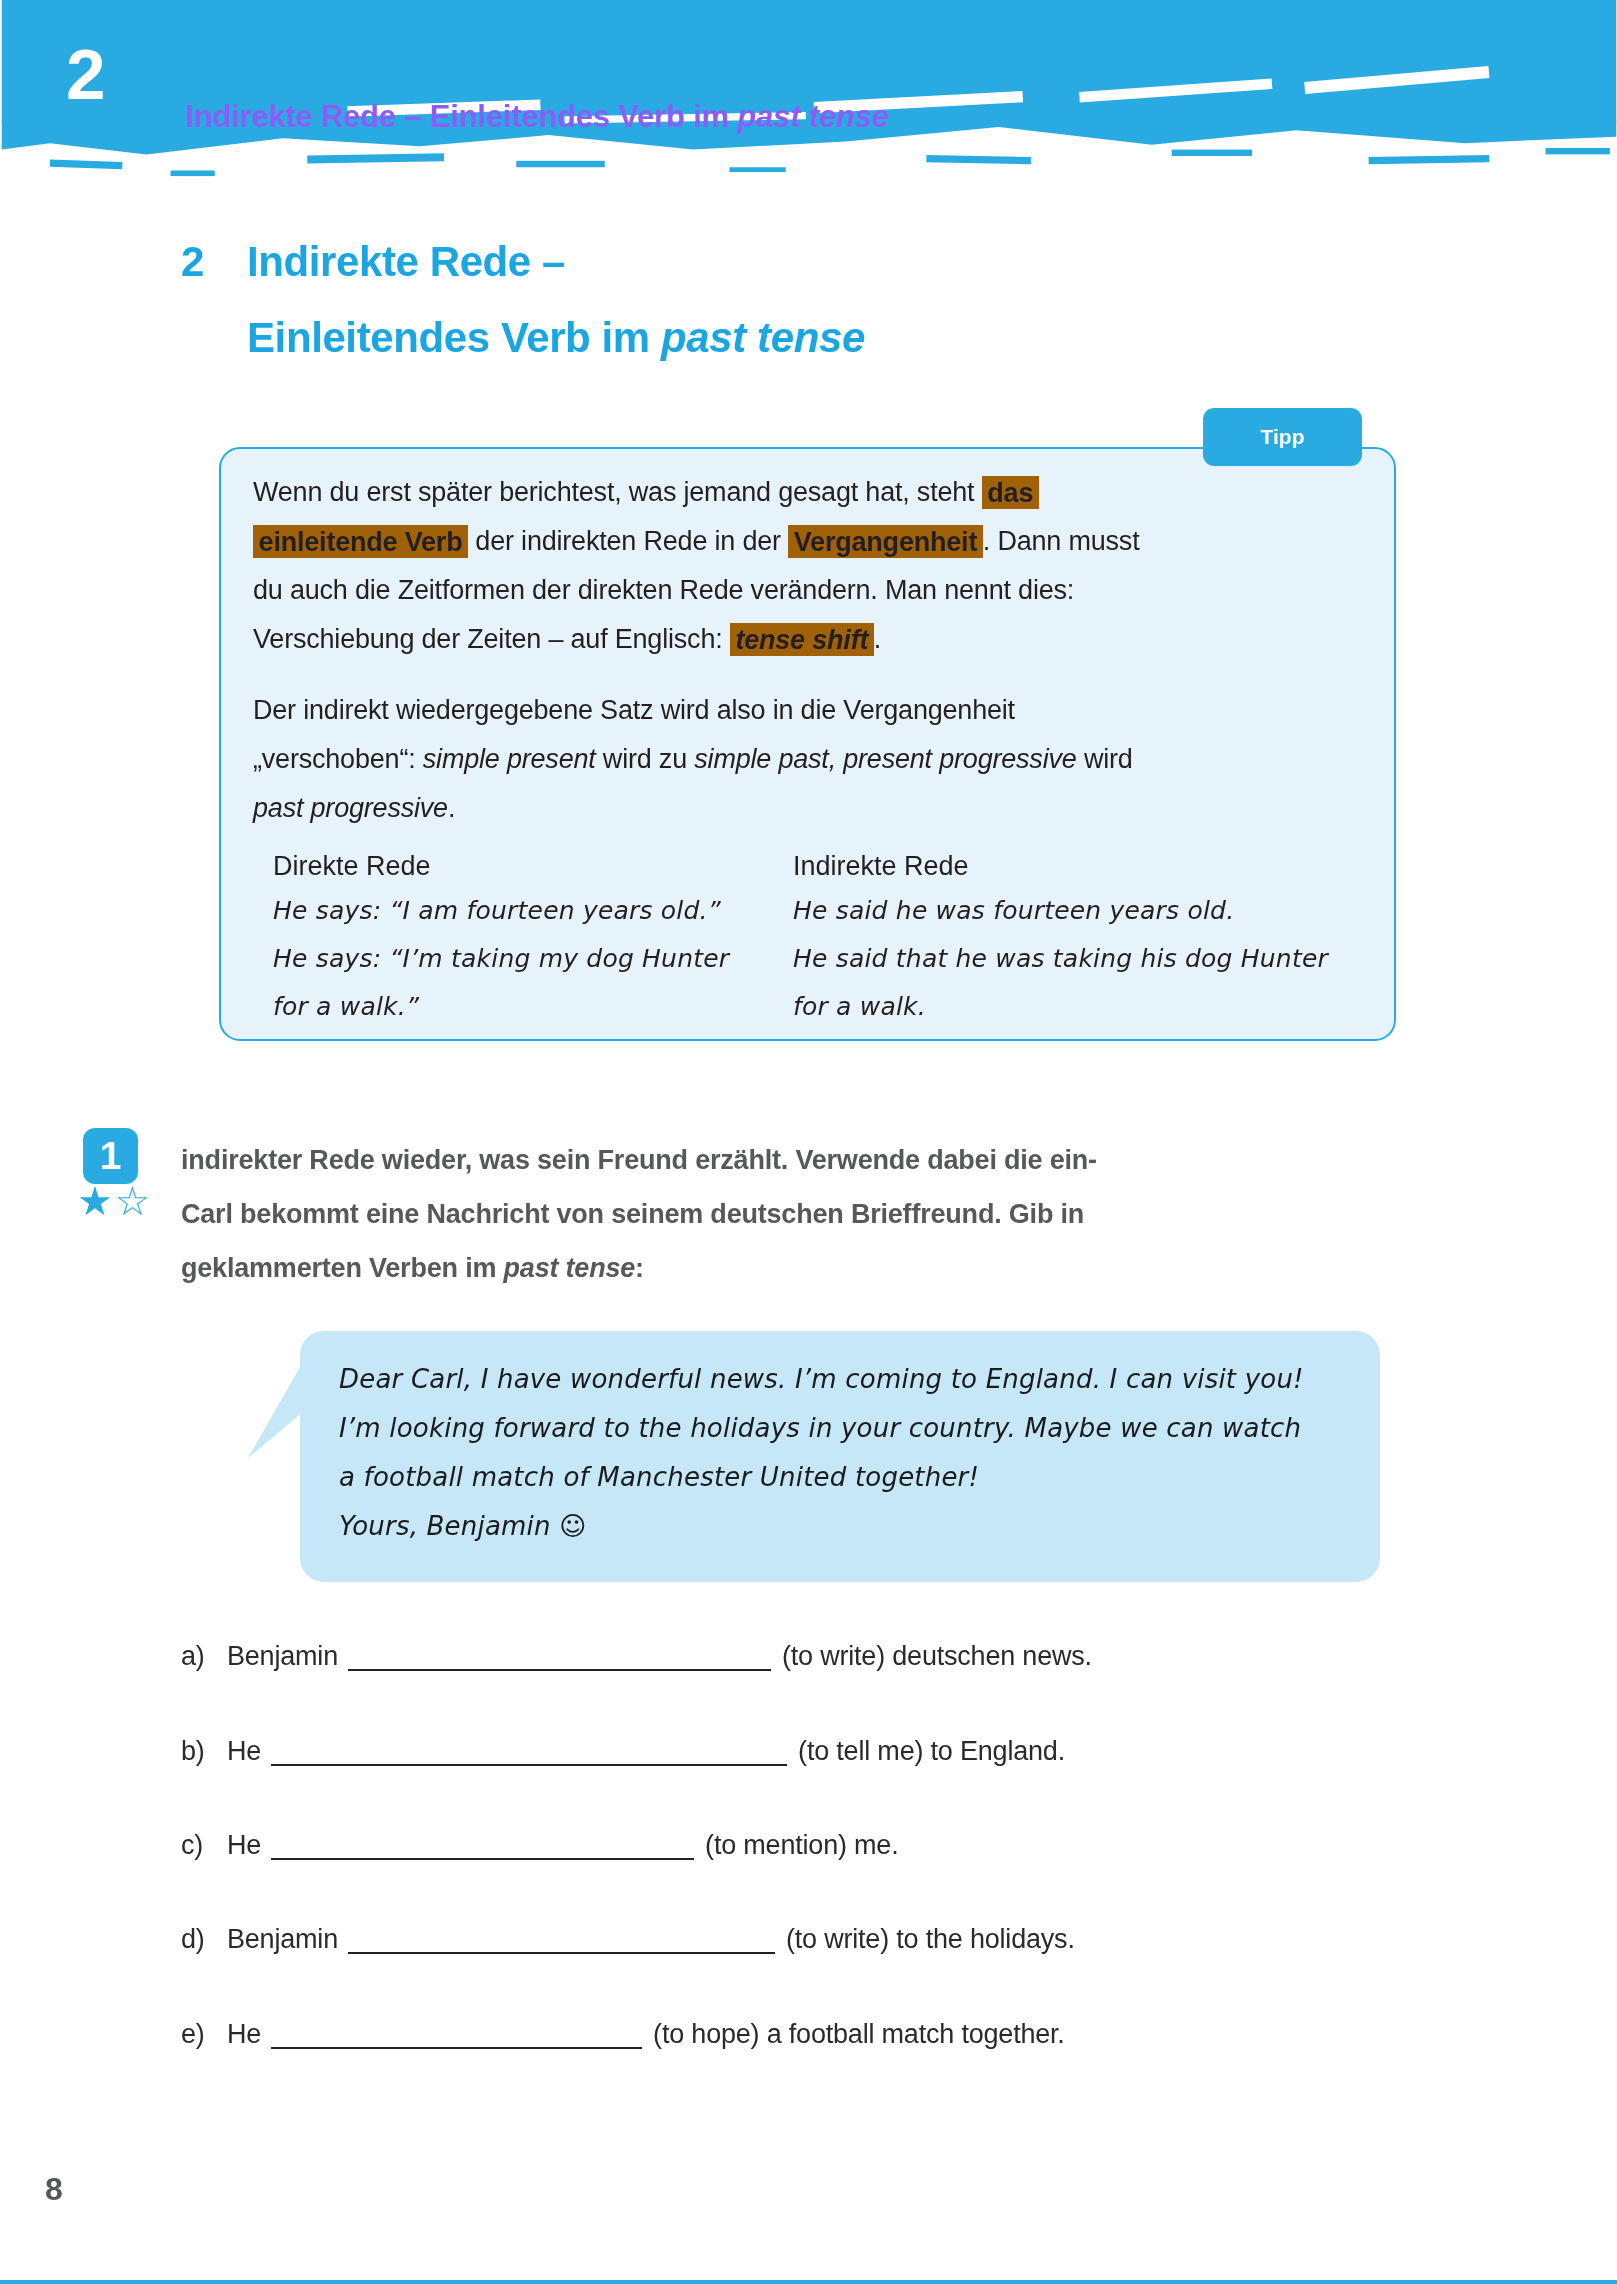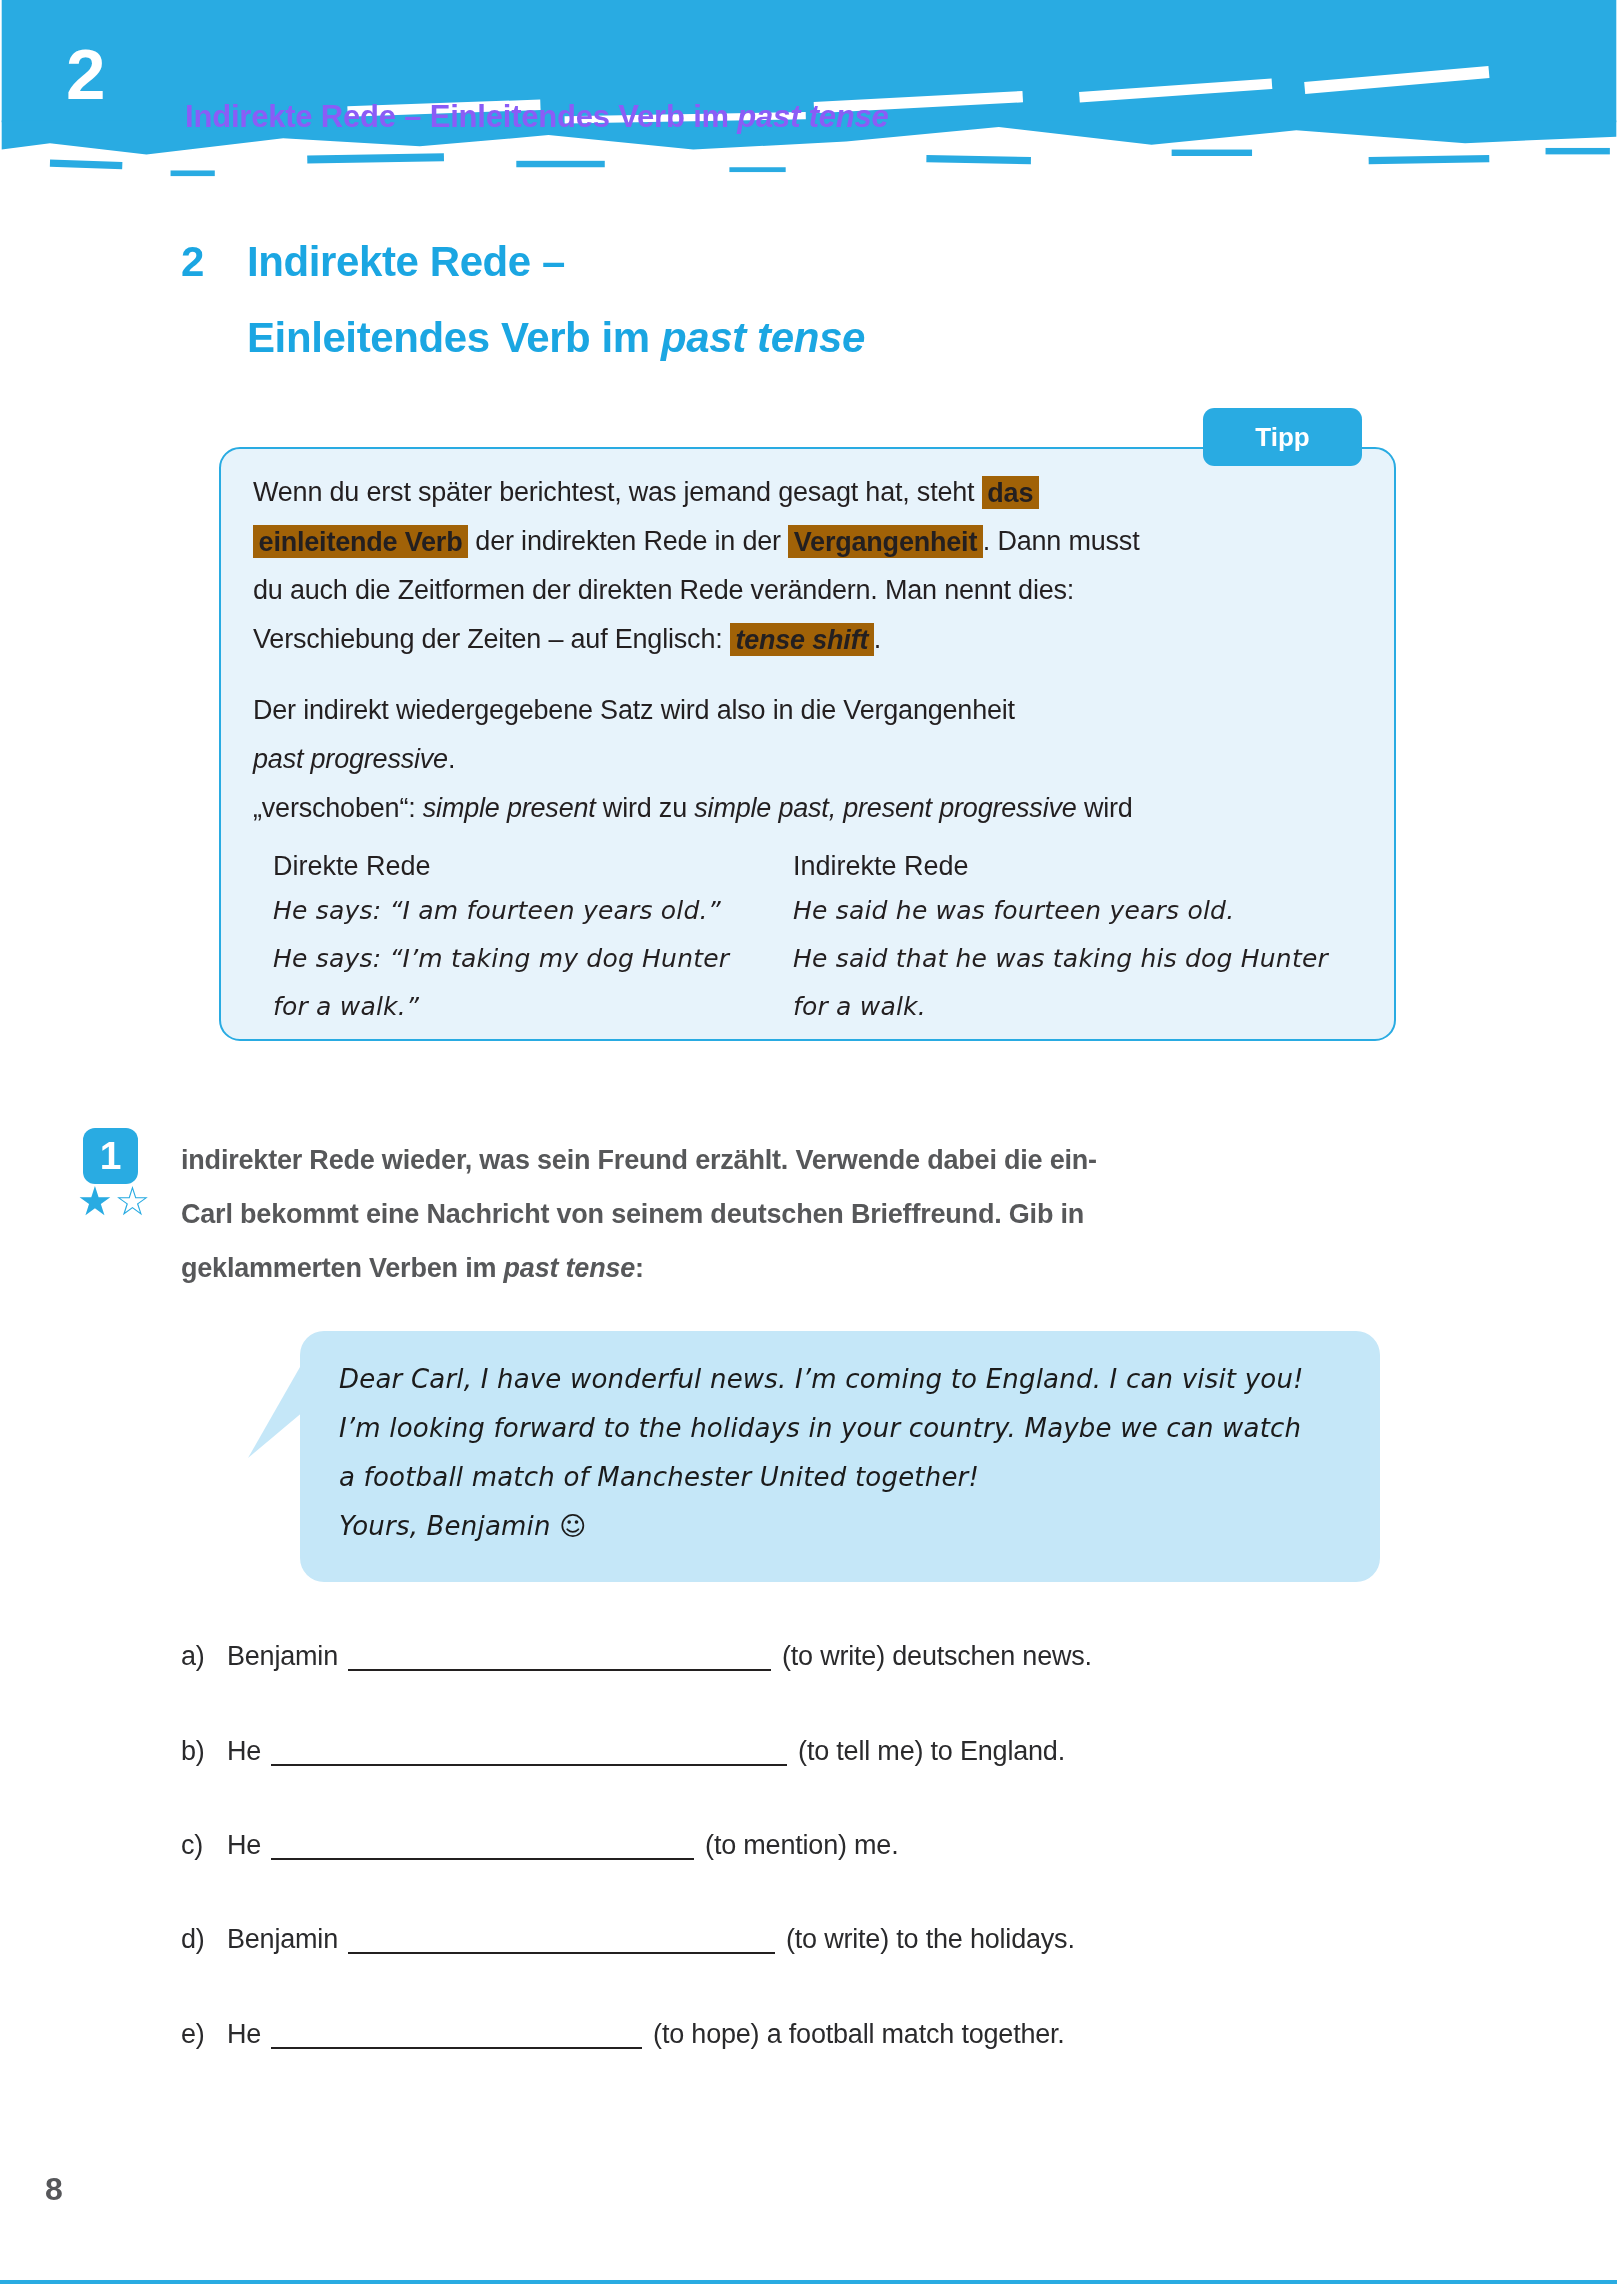--- a/index.html
+++ b/index.html
@@ -15,21 +15,21 @@
   .it{font-style:italic;}
 
   
   .h-num{position:absolute;left:181px;top:238px;font-size:42px;font-weight:bold;color:#1BA6E2;}
   .h-line1{position:absolute;left:247px;top:238px;font-size:42px;font-weight:bold;color:#1BA6E2;letter-spacing:-0.4px;white-space:nowrap;}
   .h-line2{position:absolute;left:247px;top:314px;font-size:42px;font-weight:bold;color:#1BA6E2;letter-spacing:-0.4px;white-space:nowrap;}
 
   
   .tip-tab{position:absolute;left:1203px;top:408px;width:159px;height:58px;background:#29ABE2;
            border-radius:11.3px;display:flex;align-items:center;justify-content:center;
-           color:#fff;font-size:26px;font-weight:bold;z-index:2;}
+           color:#fff;font-size:21px;font-weight:bold;z-index:2;}
   .tip-box{position:absolute;left:219px;top:447px;width:1177px;height:594px;background:#E7F3FB;
            border:2.4px solid #29ABE2;border-radius:21px;box-sizing:border-box;z-index:1;}
   .tip-p{position:absolute;left:32px;font-size:27px;line-height:49px;color:#231F20;letter-spacing:-0.2px;}
   .tip-p .line{white-space:nowrap;}
   #tip-p1{top:19.3px;}
   #tip-p2{top:237px;}
   .hl{background:#a16207;padding:1.6px 5.6px;font-weight:bold;}
   .tip-table{position:absolute;left:32px;top:396px;width:1112px;display:grid;
              grid-template-columns:520px 1fr;margin-left:20px;}
   .tip-col-header{font-size:27px;line-height:42px;color:#231F20;}
@@ -95,22 +95,22 @@
   <div class="tip-tab">Tipp</div>
   <div class="tip-box">
     <div class="tip-p" id="tip-p1">
         <div class="line"><span>Wenn du erst später berichtest, was jemand gesagt hat, steht </span><span class="hl">das</span></div>
         <div class="line"><span class="hl">einleitende Verb</span><span> der indirekten Rede in der </span><span class="hl">Vergangenheit</span><span>. Dann musst</span></div>
         <div class="line"><span>du auch die Zeitformen der direkten Rede verändern. Man nennt dies:</span></div>
         <div class="line"><span>Verschiebung der Zeiten – auf Englisch: </span><span class="hl it">tense shift</span><span>.</span></div>
       </div>
     <div class="tip-p" id="tip-p2">
         <div class="line"><span>Der indirekt wiedergegebene Satz wird also in die Vergangenheit</span></div>
+        <div class="line"><span>„verschoben“: </span><span class="it">simple present</span><span> wird zu </span><span class="it">simple past, present progressive</span><span> wird</span></div>
         <div class="line"><span class="it">past progressive</span><span>.</span></div>
-        <div class="line"><span>„verschoben“: </span><span class="it">simple present</span><span> wird zu </span><span class="it">simple past, present progressive</span><span> wird</span></div>
       </div>
     <div class="tip-table">
       <div>
         <div class="tip-col-header">Direkte Rede</div>
         <div class="tip-hand hand">
             <div class="line">He says: “I am fourteen years old.”</div>
             <div class="line">He says: “I’m taking my dog Hunter</div>
             <div class="line">for a walk.”</div>
           </div>
       </div>

